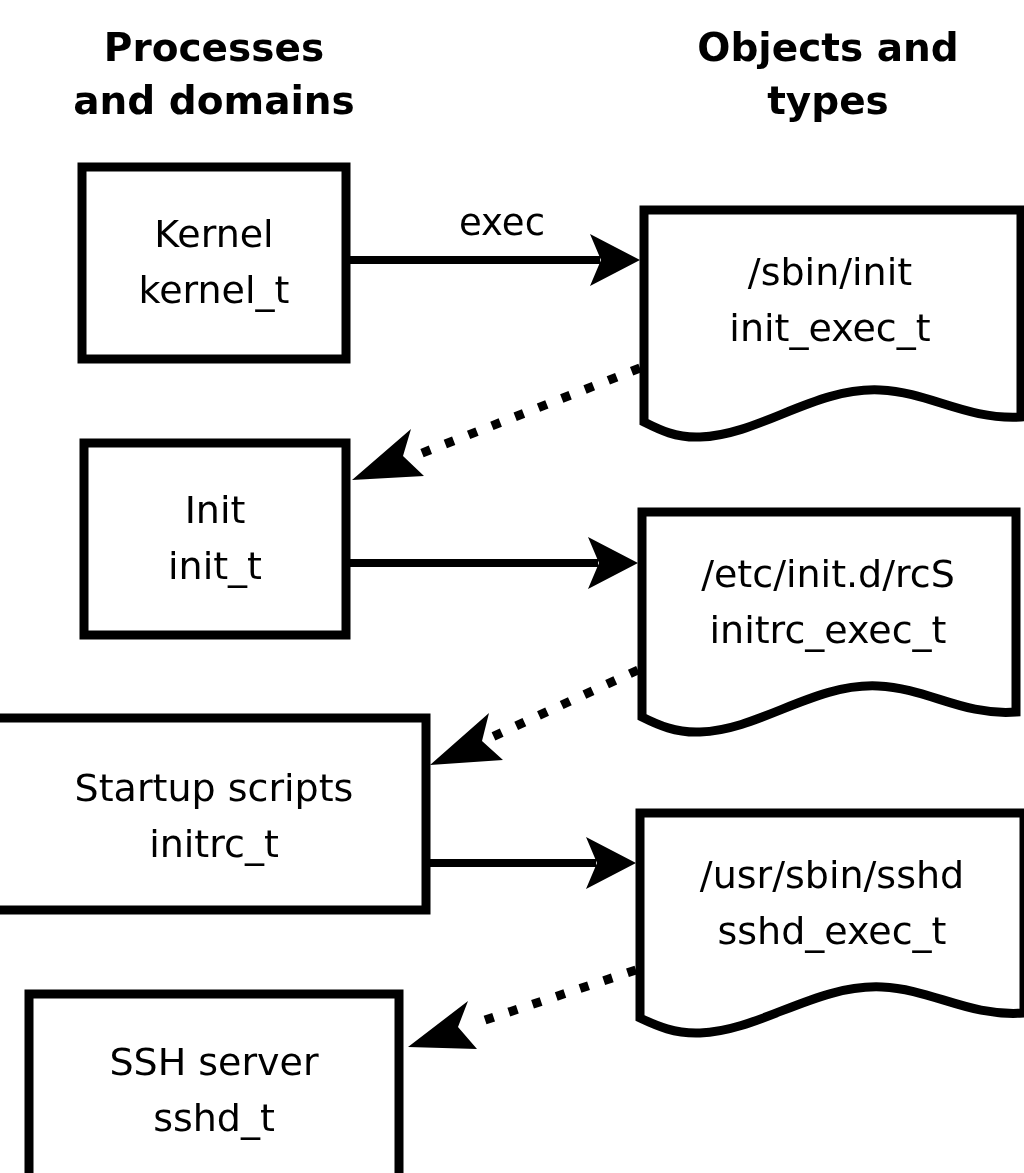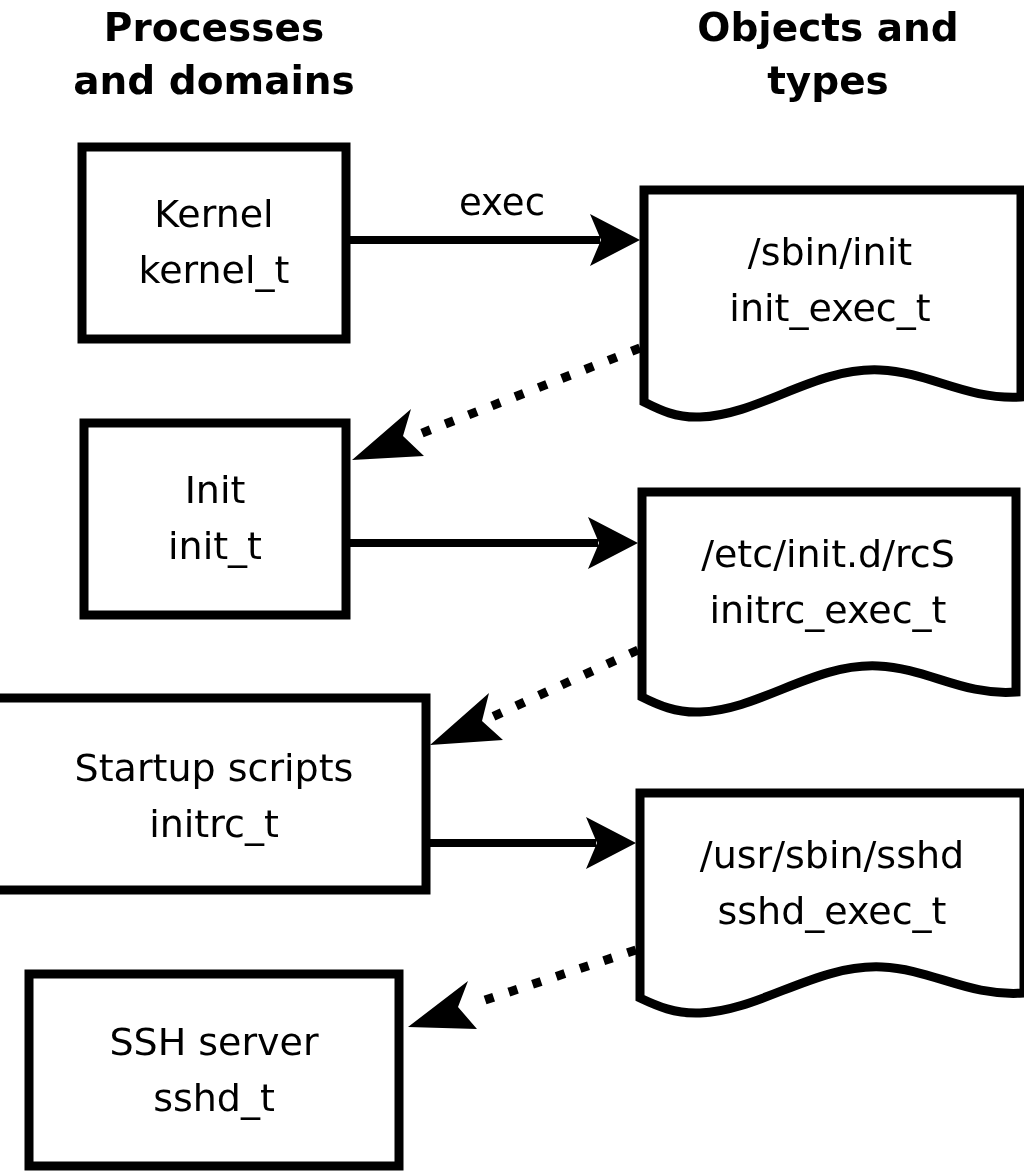--- a/index.html
+++ b/index.html
@@ -11,20 +11,21 @@
     width: 1024px;
     height: 1173px;
     overflow: hidden;
     font-family: "DejaVu Sans", sans-serif;
   }
   #diagram-root {
     position: relative;
     width: 1024px;
     height: 1051px;
     background: #ffffff;
+    margin-top: 20px;
   }
   svg.diagram-canvas {
     position: absolute;
     top: 0;
     left: 0;
     width: 1024px;
     height: 1173px;
   }
   .shape-stroke {
     fill: #ffffff;

